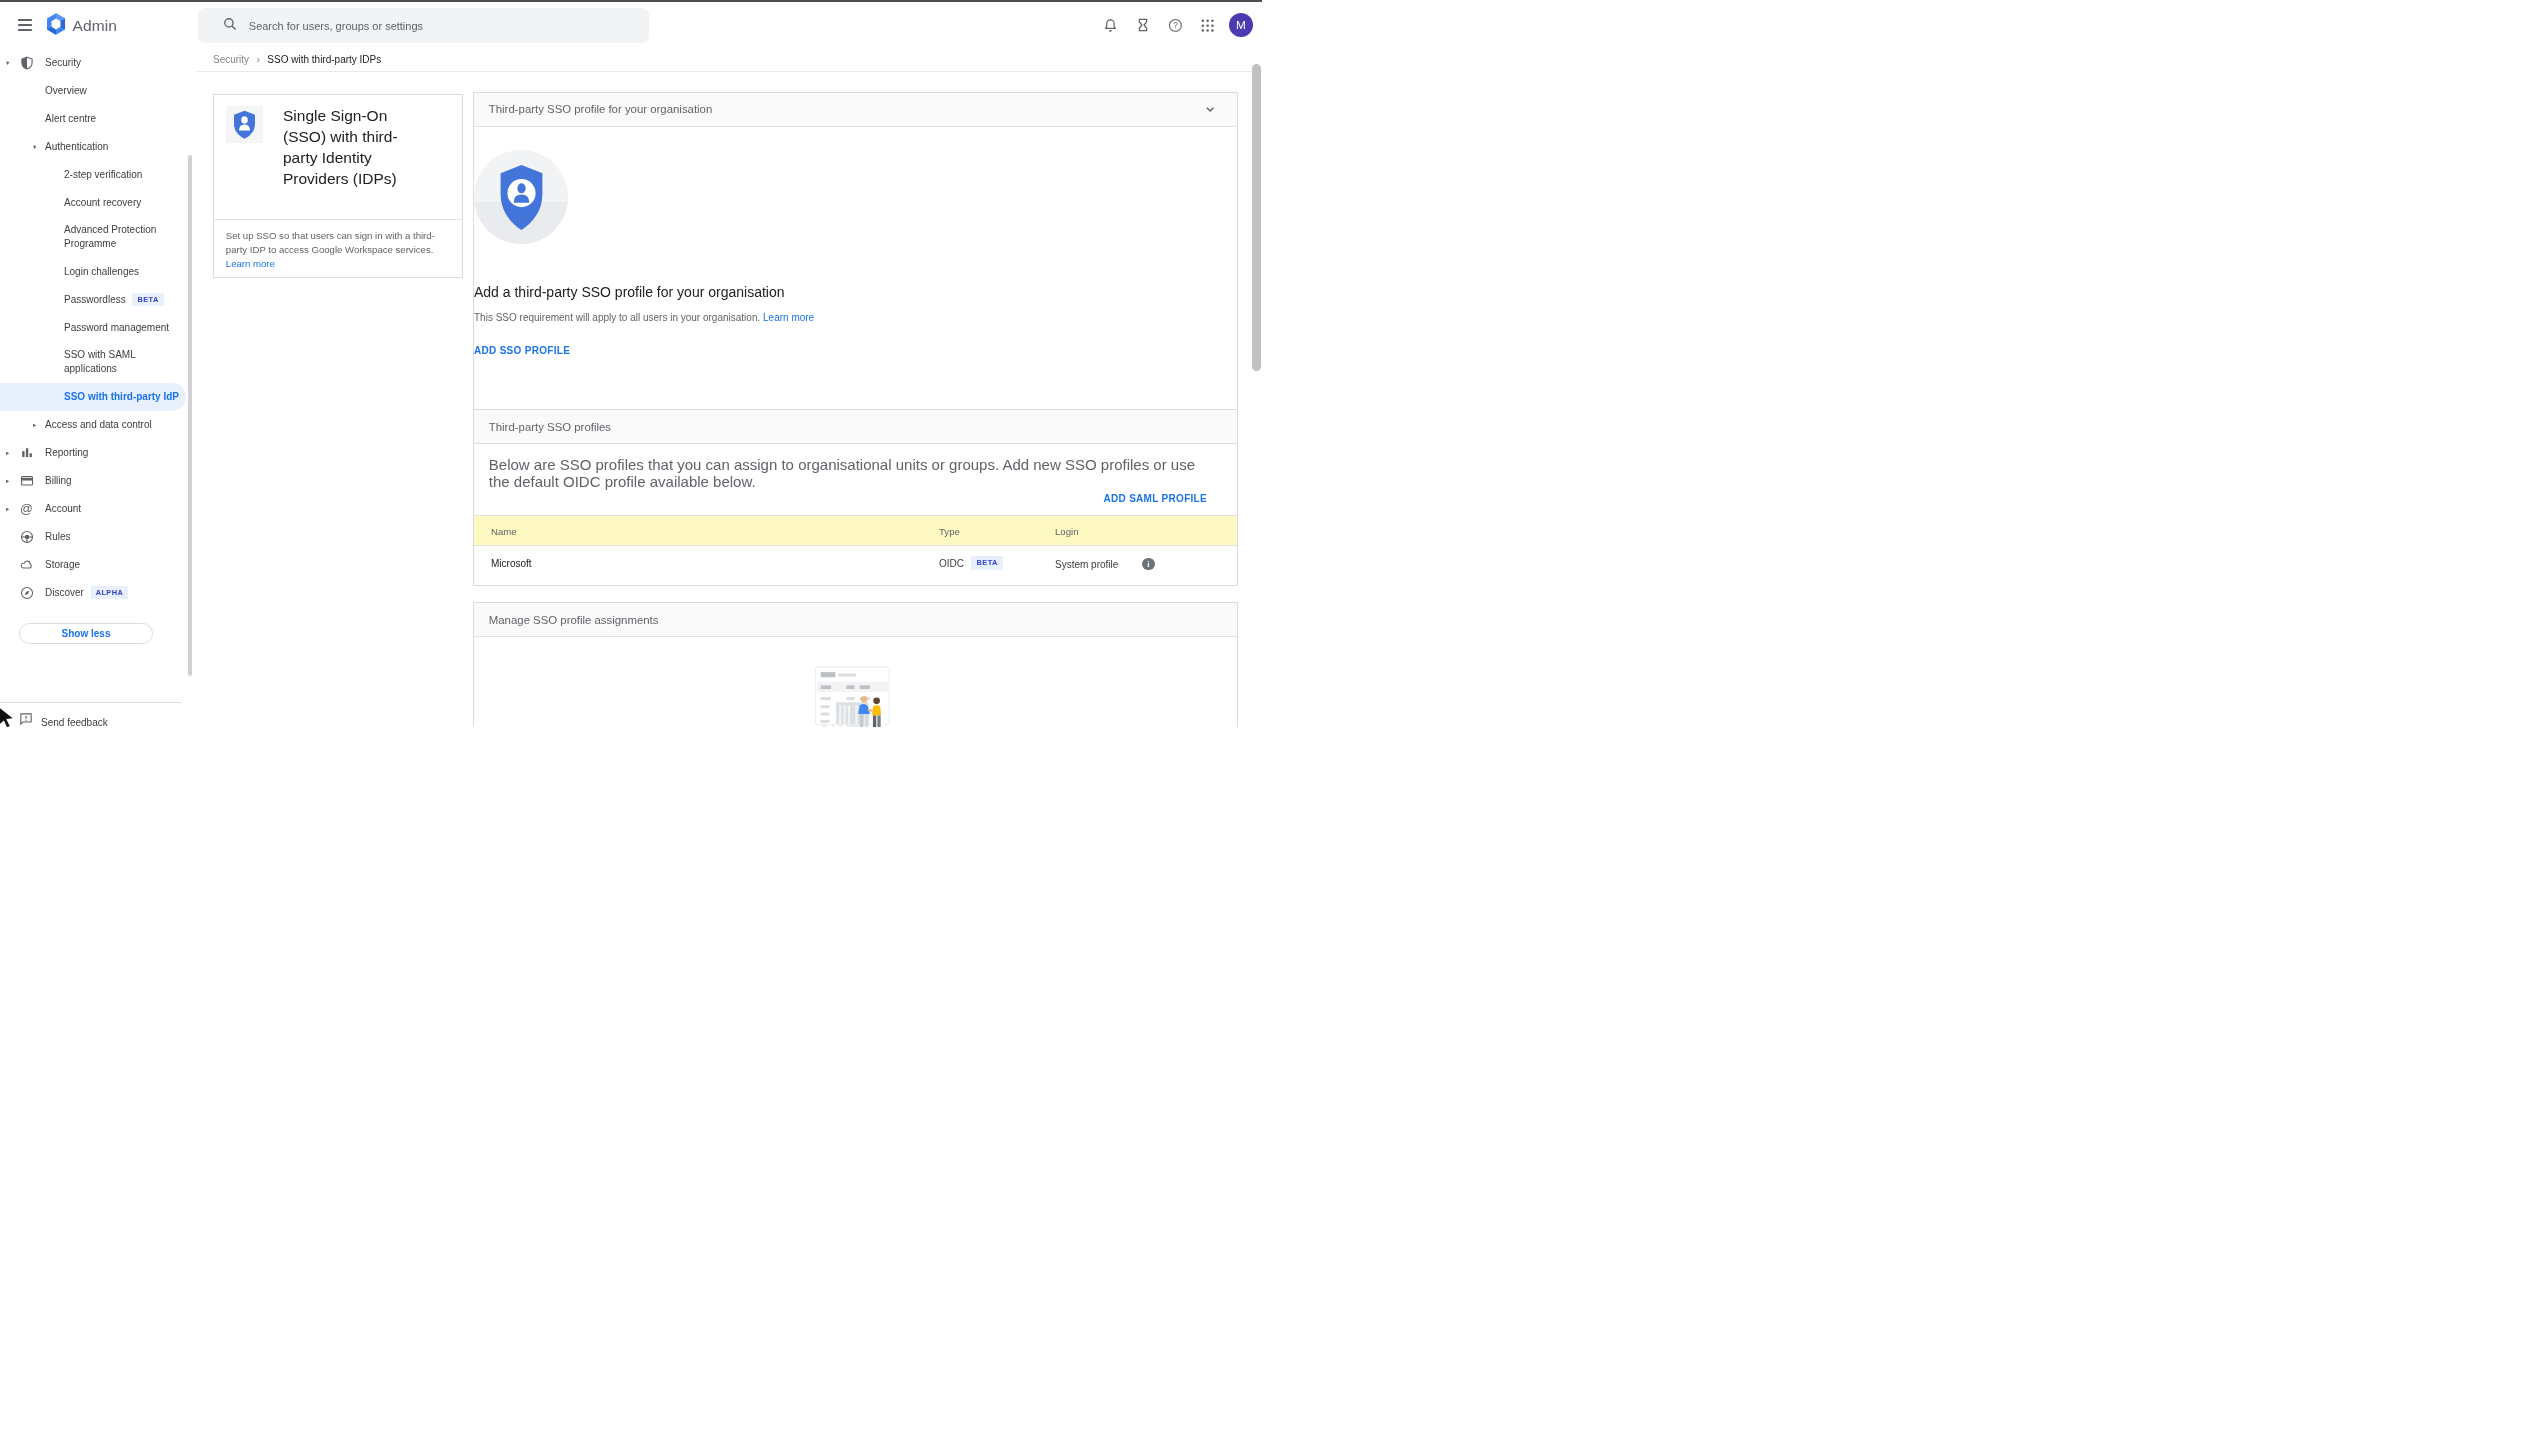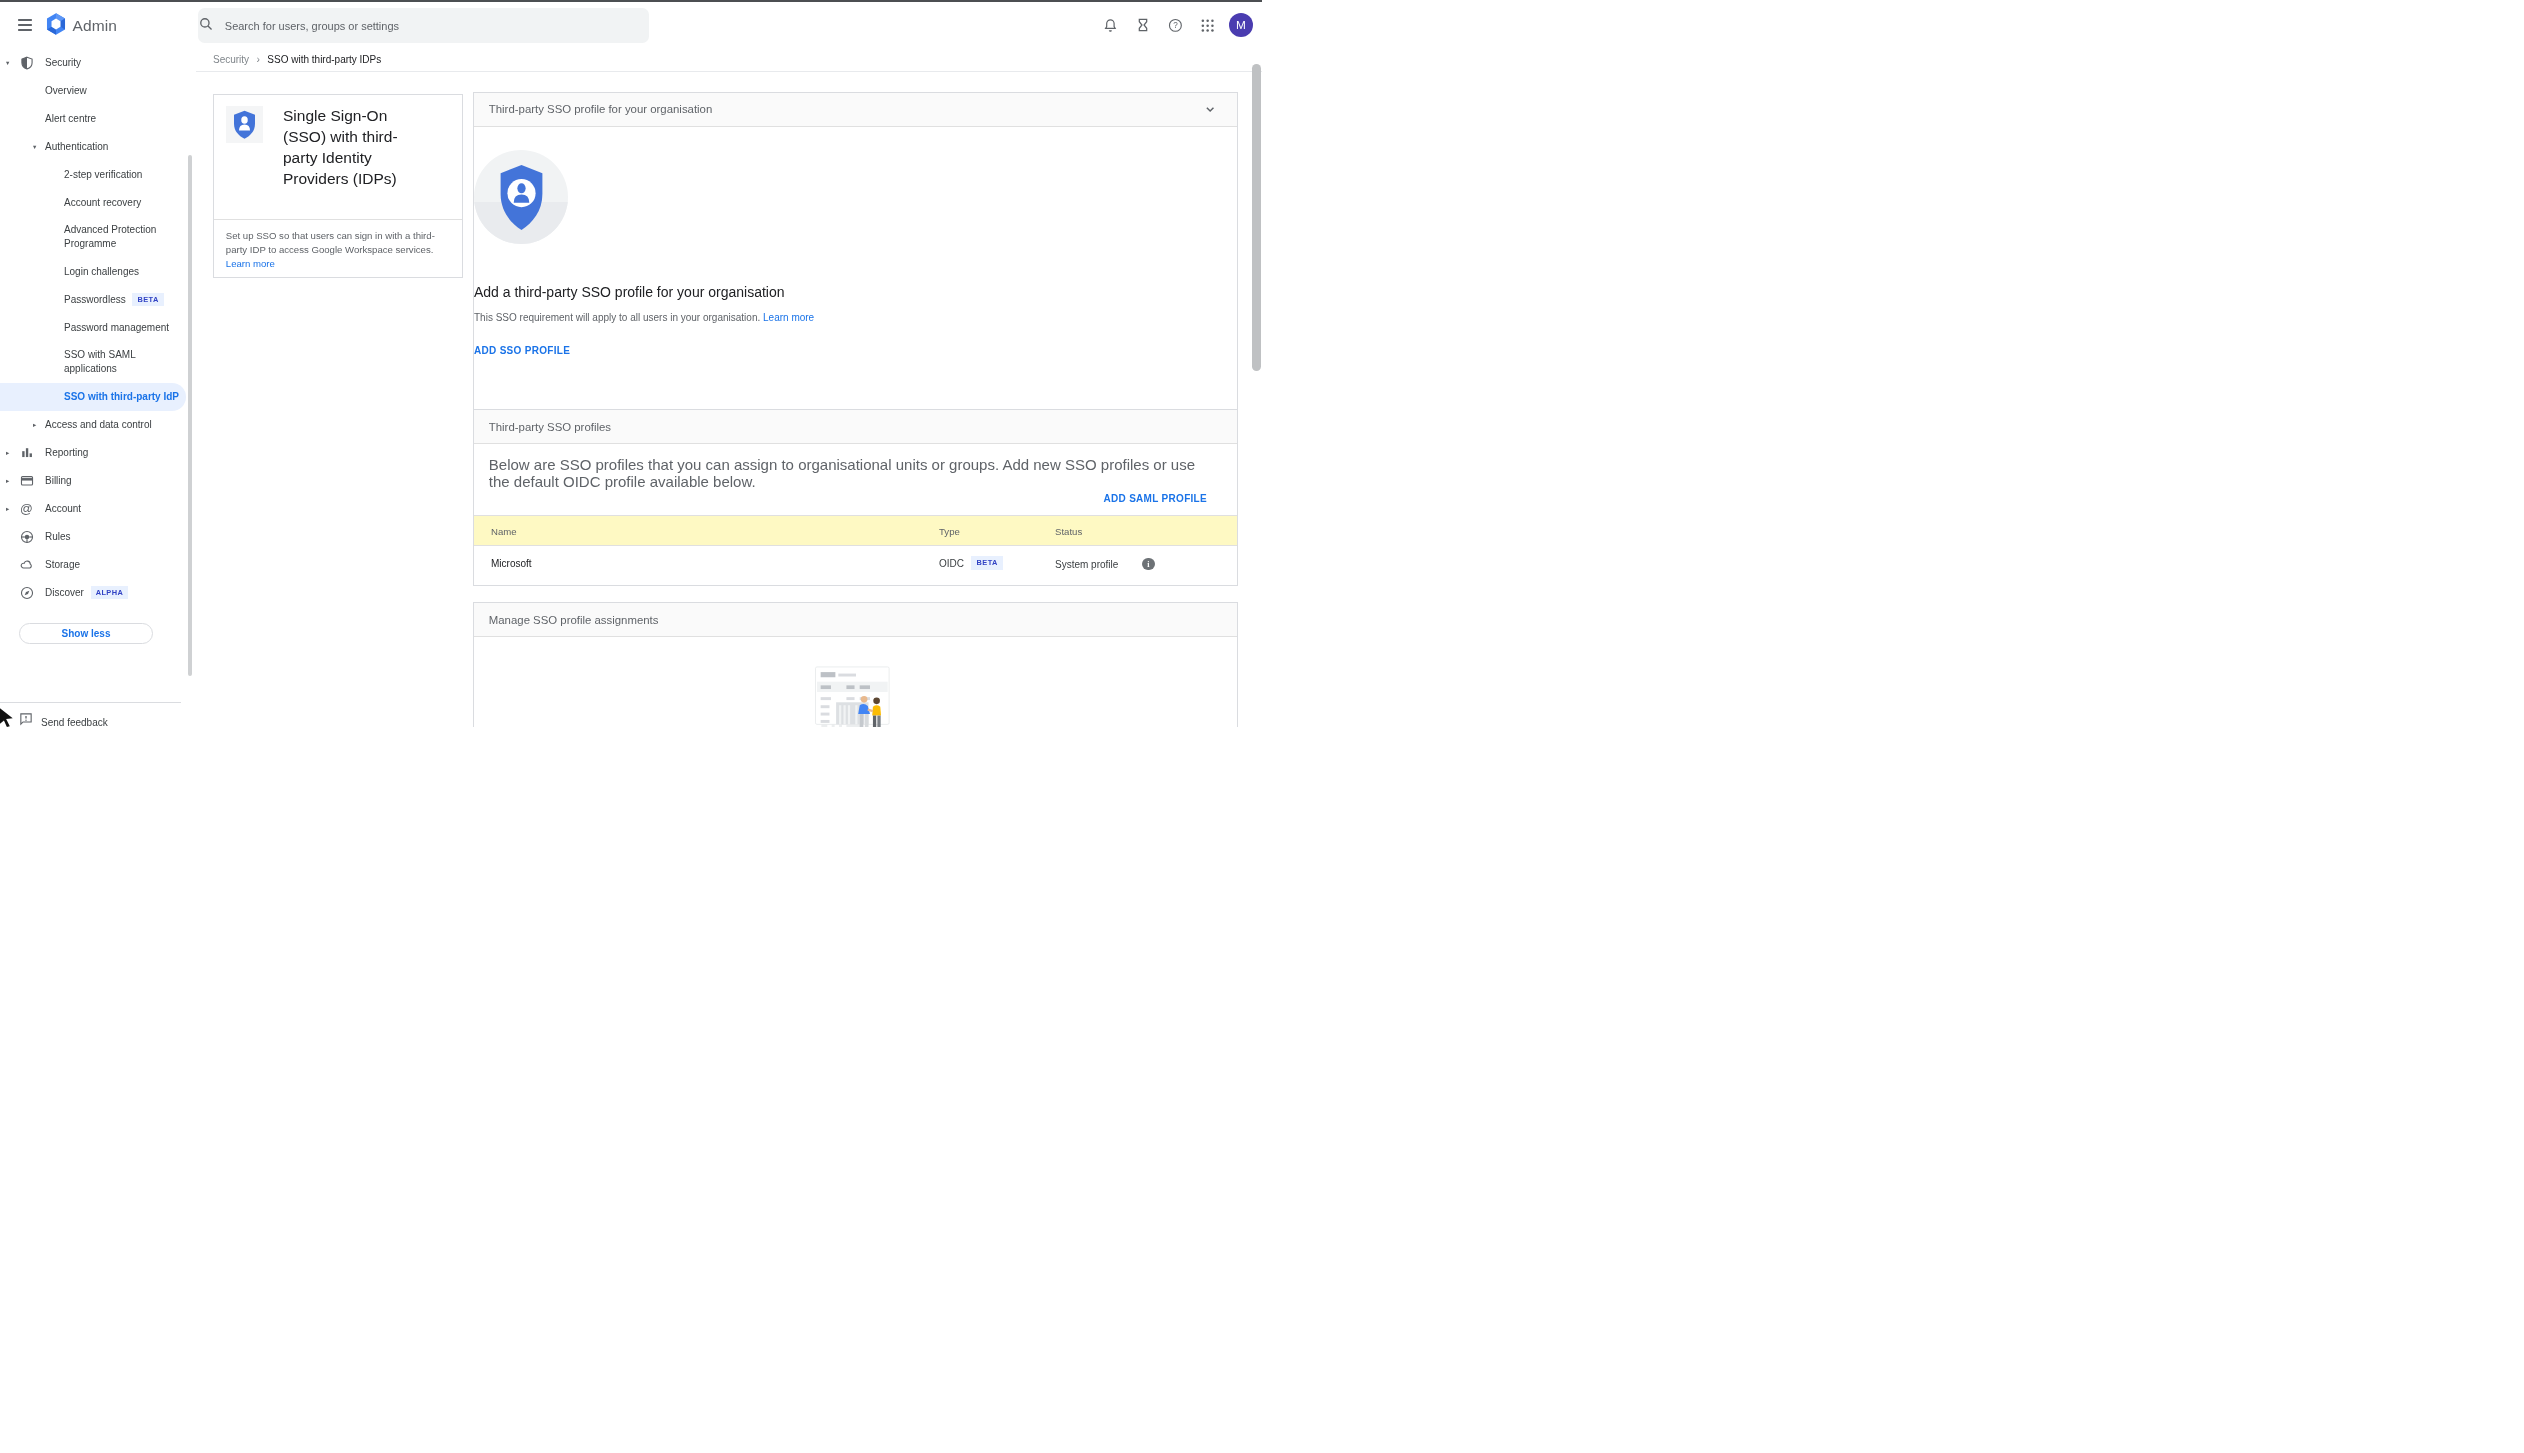--- a/index.html
+++ b/index.html
@@ -8,21 +8,21 @@
 
   
   .top-strip { position:absolute; top:0; left:0; width:1262px; height:2.2px; background:#4c4f52; z-index:50; }
 
   
   .header { position:absolute; top:2.2px; left:0; width:1262px; height:46px; background:#fff; display:flex; align-items:center; z-index:40; }
   .hamburger { position:absolute; left:17.7px; top:14.8px; width:16.3px; height:16.3px; cursor:pointer; display:flex; flex-direction:column; justify-content:center; gap:3px; }
   .hamburger span { display:block; width:14.8px; height:1.8px; background:#5f6368; border-radius:0.7px; }
   .logo-wrap { position:absolute; left:46px; top:11px; display:flex; align-items:center; gap:6.6px; }
   .logo-name { font-size:15.5px; color:#5f6368; letter-spacing:0.1px; }
-  .search-bar { position:absolute; left:198px; top:5.9px; width:451px; height:35px; background:#f1f3f4; border-radius:6.6px; display:flex; align-items:center; padding-left:1px; }
+  .search-bar { position:absolute; left:198px; top:5.9px; width:451px; height:35px; background:#f1f3f4; border-radius:6.6px; display:flex; align-items:center; padding-left:25px; }
   .search-bar input { border:none; outline:none; background:transparent; font-size:11px; color:#3c4043; width:443px; margin-left:11.8px; font-family:"Liberation Sans", sans-serif; }
   .search-bar input::placeholder { color:#5f6368; opacity:1; }
   .header-icons { position:absolute; right:0; top:0; height:46px; display:flex; align-items:center; }
   .hicon { width:32.5px; height:32.5px; display:flex; align-items:center; justify-content:center; cursor:pointer; }
   .avatar { width:24.4px; height:24.4px; border-radius:50%; background:#4a3cb0; color:#fff; font-size:11.8px; display:flex; align-items:center; justify-content:center; margin:0 8.9px 0 4.4px; cursor:pointer; }
 
   
   .sidebar { position:absolute; top:48px; left:0; width:196px; height:679px; background:#fff; z-index:30; }
   .nav { padding-top:0.7px; }
   .nav-row { position:relative; height:28px; display:flex; align-items:center; font-size:10px; color:#3c4043; cursor:pointer; }
@@ -339,21 +339,21 @@
 
     <div class="panel panel2">
       <div class="panel-hdr">
         <span>Third-party SSO profiles</span>
       </div>
       <div class="p2-desc">Below are SSO profiles that you can assign to organisational units or groups. Add new SSO profiles or use the default OIDC profile available below.</div>
       <div class="text-btn p2-addsaml">ADD SAML PROFILE</div>
       <div class="tbl-hdr">
         <span class="col-name">Name</span>
         <span class="col-type">Type</span>
-        <span class="col-status">Status</span>
+        <span class="col-status">Login</span>
       </div>
       <div class="tbl-row">
         <span class="cell-name">Microsoft</span>
         <span class="cell-type">
           <span>OIDC</span>
           <span class="badge">BETA</span>
         </span>
         <span class="cell-status">
           <span>System profile</span>
           <span class="info-i">i</span>

